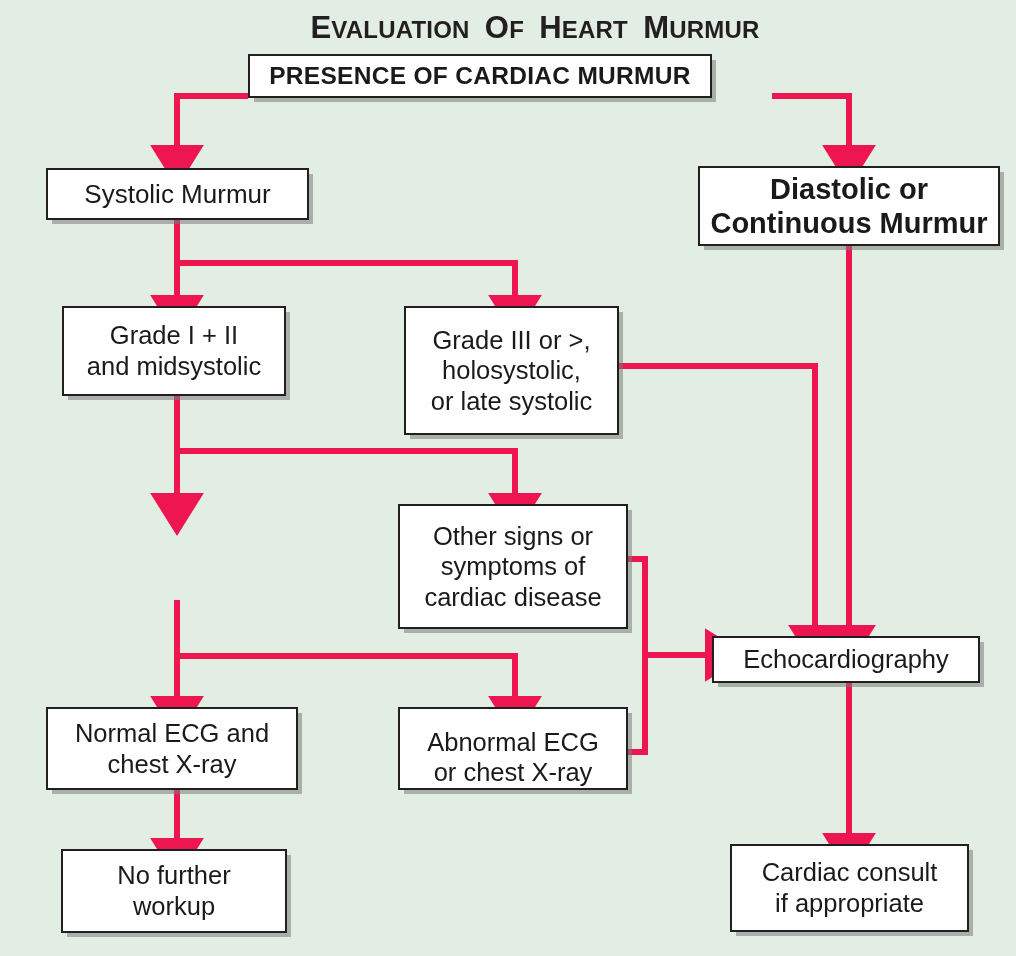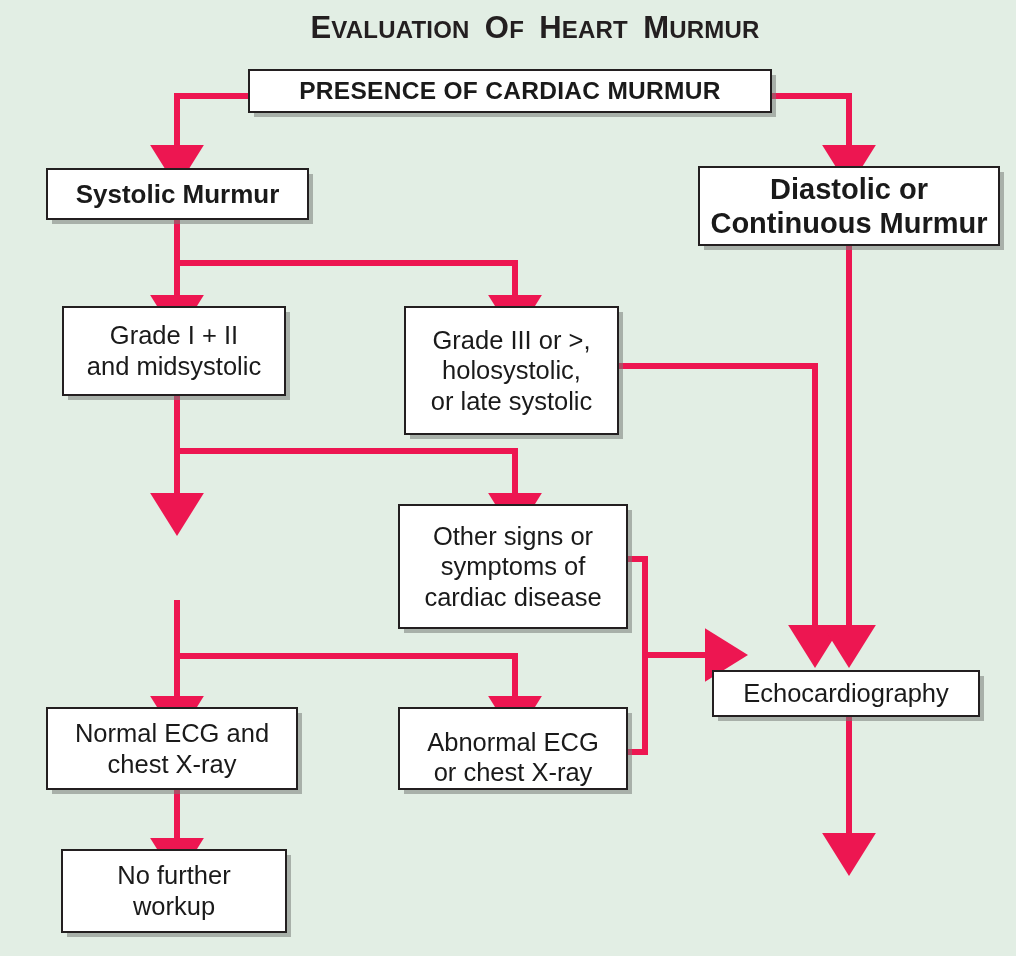--- a/index.html
+++ b/index.html
@@ -61,21 +61,21 @@
     box-shadow: 5px 5px 0 -1px rgba(120,125,120,0.55);
     z-index: 3;
   }
   .node .txt {
     display: block;
     width: 100%;
     padding: 0 6px;
     white-space: pre-line;
   }
   .n-presence   { font-size: 24.5px; font-weight: bold; letter-spacing: 0.3px; }
-  .n-systolic   { font-size: 26px;   font-weight: bold; }
+  .n-systolic   { font-size: 26px;   font-weight: normal; }
   .n-diastolic  { font-size: 29px;   font-weight: bold; line-height: 1.18; }
   .n-reg        { font-size: 25.5px; font-weight: normal; line-height: 1.2; }
   .n-echo       { font-size: 25.5px; font-weight: normal; }
 </style>
 </head>
 <body>
 
 <div id="chart-root">
 
   <div id="title">
@@ -109,21 +109,21 @@
 
       <path d="M849,246 L849,632" marker-end="url(#ah)"></path>
 
       <path d="M628,559 L645,559 L645,752 L628,752"></path>
       <path d="M645,655 L712,655" marker-end="url(#ah)"></path>
 
       <path d="M849,683 L849,840" marker-end="url(#ah)"></path>
     </g>
   </svg>
 
-  <div class="node n-presence" style="left:248px; top:69px; width:524px; height:44px;">
+  <div class="node n-presence" style="left:248px; top:54px; width:464px; height:44px;">
     <span class="txt">PRESENCE OF CARDIAC MURMUR</span>
   </div>
 
   <div class="node n-systolic" style="left:46px; top:168px; width:263px; height:52px;">
     <span class="txt">Systolic Murmur</span>
   </div>
 
   <div class="node n-diastolic" style="left:698px; top:166px; width:302px; height:80px;">
     <span class="txt">Diastolic or
 Continuous Murmur</span>
@@ -155,18 +155,22 @@
   <div class="node n-reg" style="left:398px; top:707px; width:230px; height:83px;align-items:flex-end;">
     <span class="txt">Abnormal ECG
 or chest X-ray</span>
   </div>
 
   <div class="node n-reg" style="left:61px; top:849px; width:226px; height:84px;">
     <span class="txt">No further
 workup</span>
   </div>
 
-  <div class="node n-echo" style="left:712px; top:636px; width:268px; height:47px;margin-top:34px;">
+  <div class="node n-echo" style="left:712px; top:636px; width:268px; height:47px;">
     <span class="txt">Echocardiography</span>
   </div>
 
+  <div class="node n-reg" style="left:730px; top:844px; width:239px; height:88px;">
+    <span class="txt">Cardiac consult
+if appropriate</span>
+  </div>
 
 </div>
 
 </body></html>

